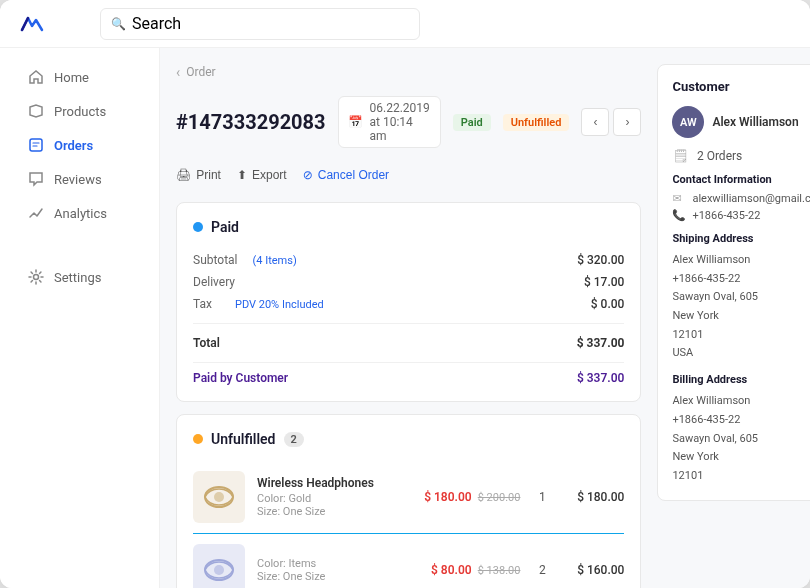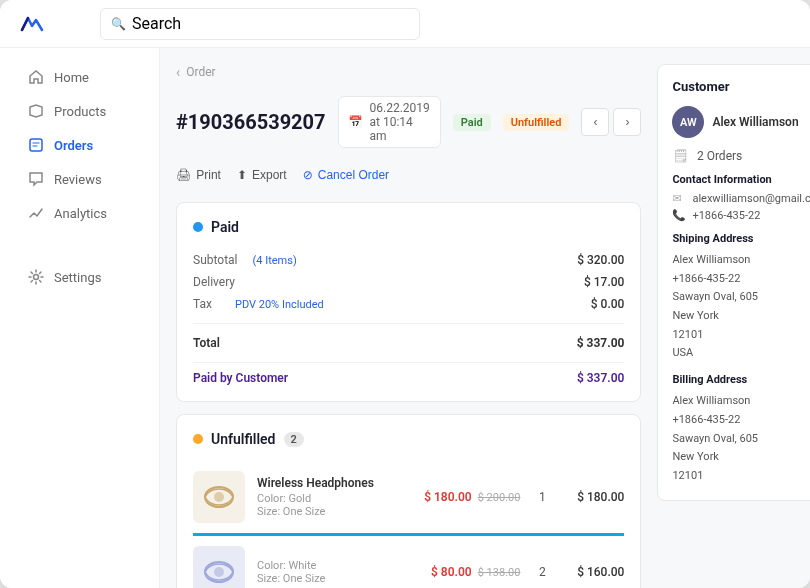--- a/index.html
+++ b/index.html
@@ -234,21 +234,21 @@
       font-weight: 600;
       color: #4c1d95;
       margin-top: 8px;
     }
     
     .product-item {
       display: flex;
       align-items: center;
       gap: 12px;
       padding: 10px 0;
-      border-bottom: 3px solid #0ea5e9;
+      border-bottom: 1px solid #0ea5e9;
     }
     .product-item:last-child { border-bottom: none; }
     .product-thumb {
       width: 52px;
       height: 52px;
       border-radius: 6px;
       overflow: hidden;
       flex-shrink: 0;
       background: #f5f5f5;
       display: flex;
@@ -406,21 +406,21 @@
 
     <div class="content">
       <div class="main-col">
 
         <div class="breadcrumb">
           <span style="font-size:14px;color:#aaa;">‹</span>
           <span style="color:#999;cursor:pointer;">Order</span>
         </div>
 
         <div class="order-header">
-          <span class="order-id">#190366539207</span>
+          <span class="order-id">#147333292083</span>
           <div class="order-date">
             <span>📅</span>
             <span>06.22.2019 at 10:14 am</span>
           </div>
           <span class="badge badge-paid">Paid</span>
           <span class="badge badge-unfulfilled">Unfulfilled</span>
           <div class="nav-arrows">
             <button class="nav-arrow-btn">‹</button>
             <button class="nav-arrow-btn">›</button>
           </div>
@@ -508,21 +508,21 @@
           <div class="product-item">
             <div class="product-thumb" style="background:#e8eaf6;">
               <svg width="40" height="40" viewBox="0 0 40 40" fill="none">
                 <ellipse cx="20" cy="20" rx="14" ry="10" stroke="#9fa8da" stroke-width="2" fill="none"></ellipse>
                 <ellipse cx="20" cy="20" rx="5" ry="5" fill="#9fa8da" opacity="0.5"></ellipse>
                 <path d="M6 20 Q10 12 20 12 Q30 12 34 20" stroke="#9fa8da" stroke-width="1.5" fill="none"></path>
                 <path d="M6 20 Q10 28 20 28 Q30 28 34 20" stroke="#9fa8da" stroke-width="1.5" fill="none"></path>
               </svg>
             </div>
             <div class="product-info">
-              <div class="product-detail">Color: <span>White</span></div>
+              <div class="product-detail">Color: <span>Items</span></div>
               <div class="product-detail">Size: <span>One Size</span></div>
             </div>
             <div class="product-price">
               <span class="price-current">$ 80.00</span>
               <span class="price-original">$ 138.00</span>
             </div>
             <div class="product-qty">2</div>
             <div class="product-total">$ 160.00</div>
           </div>
 

